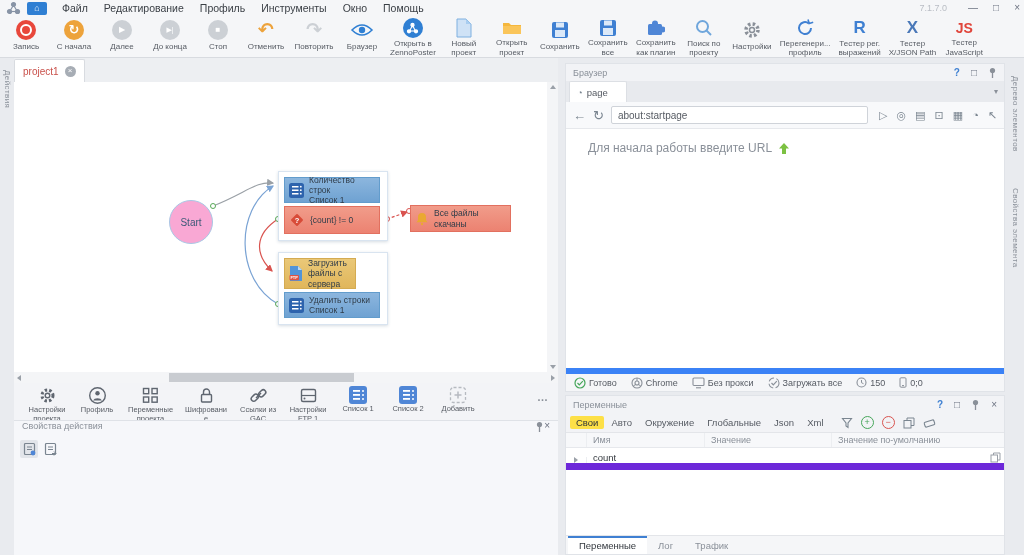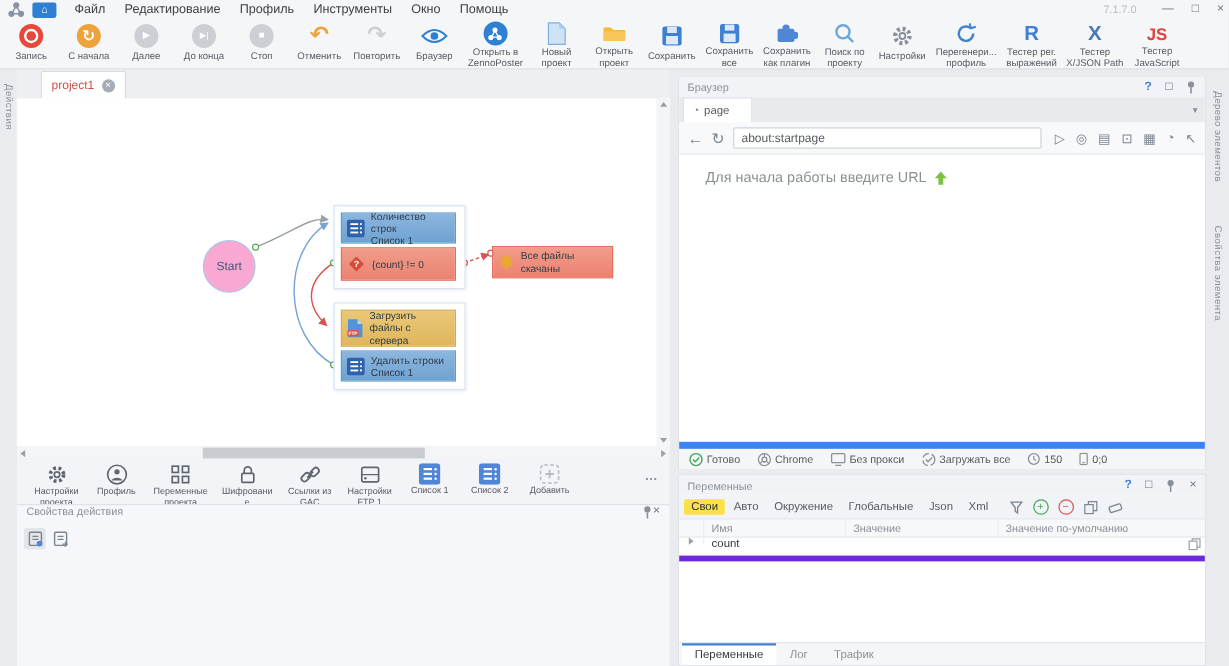--- a/index.html
+++ b/index.html
@@ -29,21 +29,21 @@
   .letterJS{color:#e0443a;font-size:14px;font-weight:bold}
   .profile-row{display:flex;align-items:center;gap:3px}
   .ptext{font-size:7px;color:#7a8088;line-height:1.2;text-align:left}
   
   .vtext{writing-mode:vertical-rl;font-size:8px;color:#8a9099;letter-spacing:.4px}
   .lstrip{position:absolute;left:0;top:58px;width:14px;height:497px}
   .lstrip .vtext{margin:12px 0 0 3px}
   .rstrip{position:absolute;left:1006px;top:58px;width:18px;height:497px;display:flex;flex-direction:column;gap:36px;padding-top:18px;align-items:center;box-sizing:border-box}
   
   .tabbar{position:absolute;left:14px;top:58px;width:544px;height:24px;background:#edeff2;display:flex;align-items:flex-end}
-  .ptab{height:22px;background:#fff;border:1px solid #d8dbe0;border-bottom:none;display:flex;align-items:center;gap:6px;padding:0 8px;margin-left:20px;border-radius:2px 2px 0 0}
+  .ptab{height:22px;background:#fff;border:1px solid #d8dbe0;border-bottom:none;display:flex;align-items:center;gap:6px;padding:0 8px;margin-left:0;border-radius:2px 2px 0 0}
   .ptab-label{color:#c9504a;font-size:10px}
   .tab-close{width:11px;height:11px;border-radius:50%;background:#a7adb5;color:#fff;font-size:8px;display:flex;align-items:center;justify-content:center;line-height:1}
   .canvas{position:absolute;left:14px;top:82px;width:544px;height:290px;background:#fff}
   .flowsvg{position:absolute;left:0;top:0}
   .start{position:absolute;left:155px;top:118px;width:44px;height:44px;border-radius:50%;background:#f9a8d4;border:1px solid #a9c7e5;display:flex;align-items:center;justify-content:center;font-size:10px;color:#3d5a78;box-sizing:border-box}
   .grp{position:absolute;background:#fff;border:1px solid #d9e4f0;box-shadow:0 1px 3px rgba(120,140,160,.3)}
   .fblk{position:absolute;display:flex;align-items:center;gap:5px;padding:0 4px;font-size:8.5px;color:#2f3c49;box-sizing:border-box}
   .fblk .lbl{white-space:pre-line;line-height:1.2}
   .b-blue{background:linear-gradient(#8cb6de,#6fa2d2);border:1px solid #629ccc}
   .b-red{background:linear-gradient(#f19c8a,#ec8271);border:1px solid #e2705f}
@@ -91,21 +91,21 @@
   .vtab.active{background:#fde047;border-radius:2px;color:#2e3338}
   .vtools{display:flex;align-items:center;gap:8px;margin-left:10px}
   .vcirc{width:11px;height:11px;border-radius:50%;display:flex;align-items:center;justify-content:center;font-size:9px;line-height:1}
   .vplus{border:1px solid #46a65a;color:#46a65a}
   .vminus{border:1px solid #d9534f;color:#d9534f}
   .vghead{height:14px;display:flex;background:#f7f8fa;border-bottom:1px solid #e6e8ec;font-size:9px;color:#8a9099;flex:none}
   .col-m{width:20px;border-right:1px solid #eceef1;display:flex;align-items:center;justify-content:center;flex:none}
   .col-n{width:118px;padding-left:6px;border-right:1px solid #eceef1;display:flex;align-items:center;flex:none;box-sizing:border-box}
   .col-v{width:127px;padding-left:6px;border-right:1px solid #eceef1;display:flex;align-items:center;flex:none;box-sizing:border-box}
   .col-d{flex:1;padding-left:6px;display:flex;align-items:center}
-  .vrow{height:15px;display:flex;font-size:9.5px;color:#33383e;border-bottom:5px solid #6d28d9;align-items:flex-start;flex:none}
+  .vrow{height:15px;display:flex;font-size:9.5px;color:#33383e;border-bottom:7px solid #6d28d9;align-items:flex-end;flex:none}
   .rowcopy{width:18px;display:flex;justify-content:center;flex:none}
   .vbody{flex:1;background:#fff}
   .vbottom{height:18px;background:#f5f6f8;border-top:1px solid #e3e5e9;display:flex;align-items:stretch;padding-left:2px;flex:none}
   .btabitem{display:flex;align-items:center;padding:0 11px;font-size:9.5px;color:#8a9099}
   .btabitem.active{color:#33383e;background:#fff;box-shadow:inset 0 2px 0 #3f80d2}
 </style>
 </head>
 <body>
 
 <div id="app">
@@ -383,21 +383,21 @@
       <span>
           <svg width="14" height="14">
             <path d="M7,1 a4,4 0 0 1 4,4 v3.2 l1.5,2 h-11 l1.5,-2 V5 a4,4 0 0 1 4,-4 z" fill="#eaa832"></path>
             <circle cx="7" cy="12" r="1.2" fill="#eaa832"></circle>
           </svg>
         </span>
       <span class="lbl">Все файлы скачаны</span>
     </div>
 
     <div class="grp" style="left:264px;top:170px;width:108px;height:71px">
-      <div class="fblk b-yellow" style="left:5px;top:5px;width:96px;height:31px">
+      <div class="fblk b-yellow" style="left:5px;top:5px;width:72px;height:31px">
         <span>
             <svg width="14" height="17">
               <path d="M1,1 h8 l4,4 v11 h-12 z" fill="#5294d8"></path>
               <path d="M9,1 l4,4 h-4 z" fill="#bcd7f2"></path>
               <rect x="0.5" y="10" width="9.5" height="5.2" rx="1" fill="#e05243"></rect>
               <text x="5.2" y="14.2" text-anchor="middle" font-size="4" fill="#fff" font-weight="bold">FTP</text>
             </svg>
           </span>
         <span class="lbl">Загрузить файлы с
 сервера</span>

